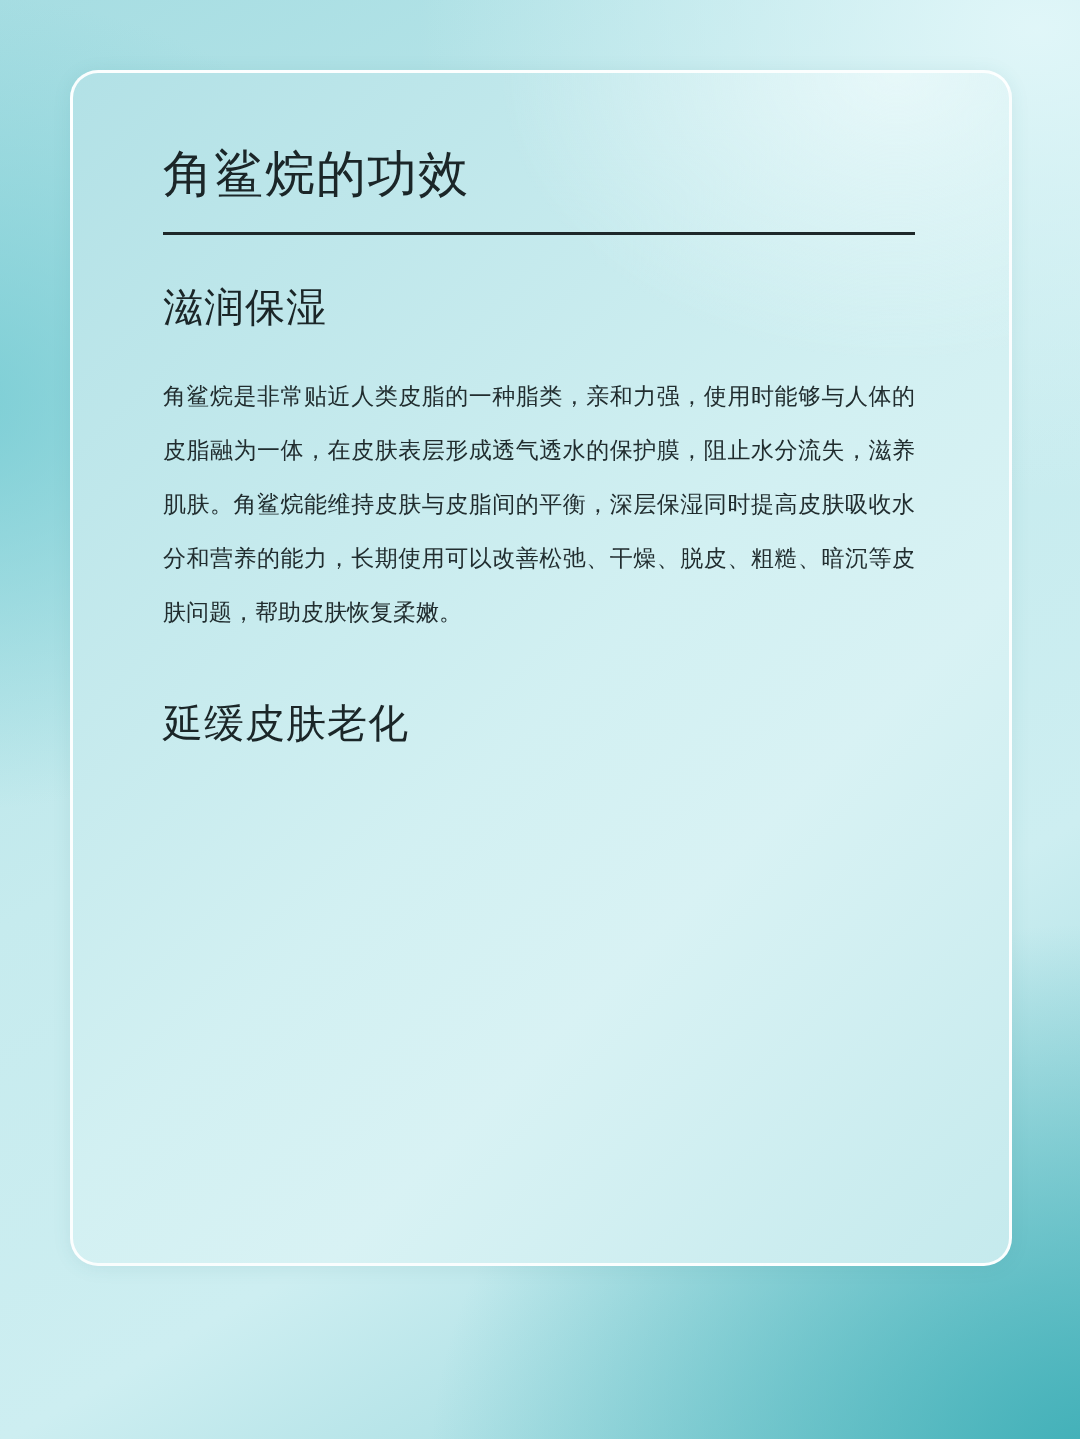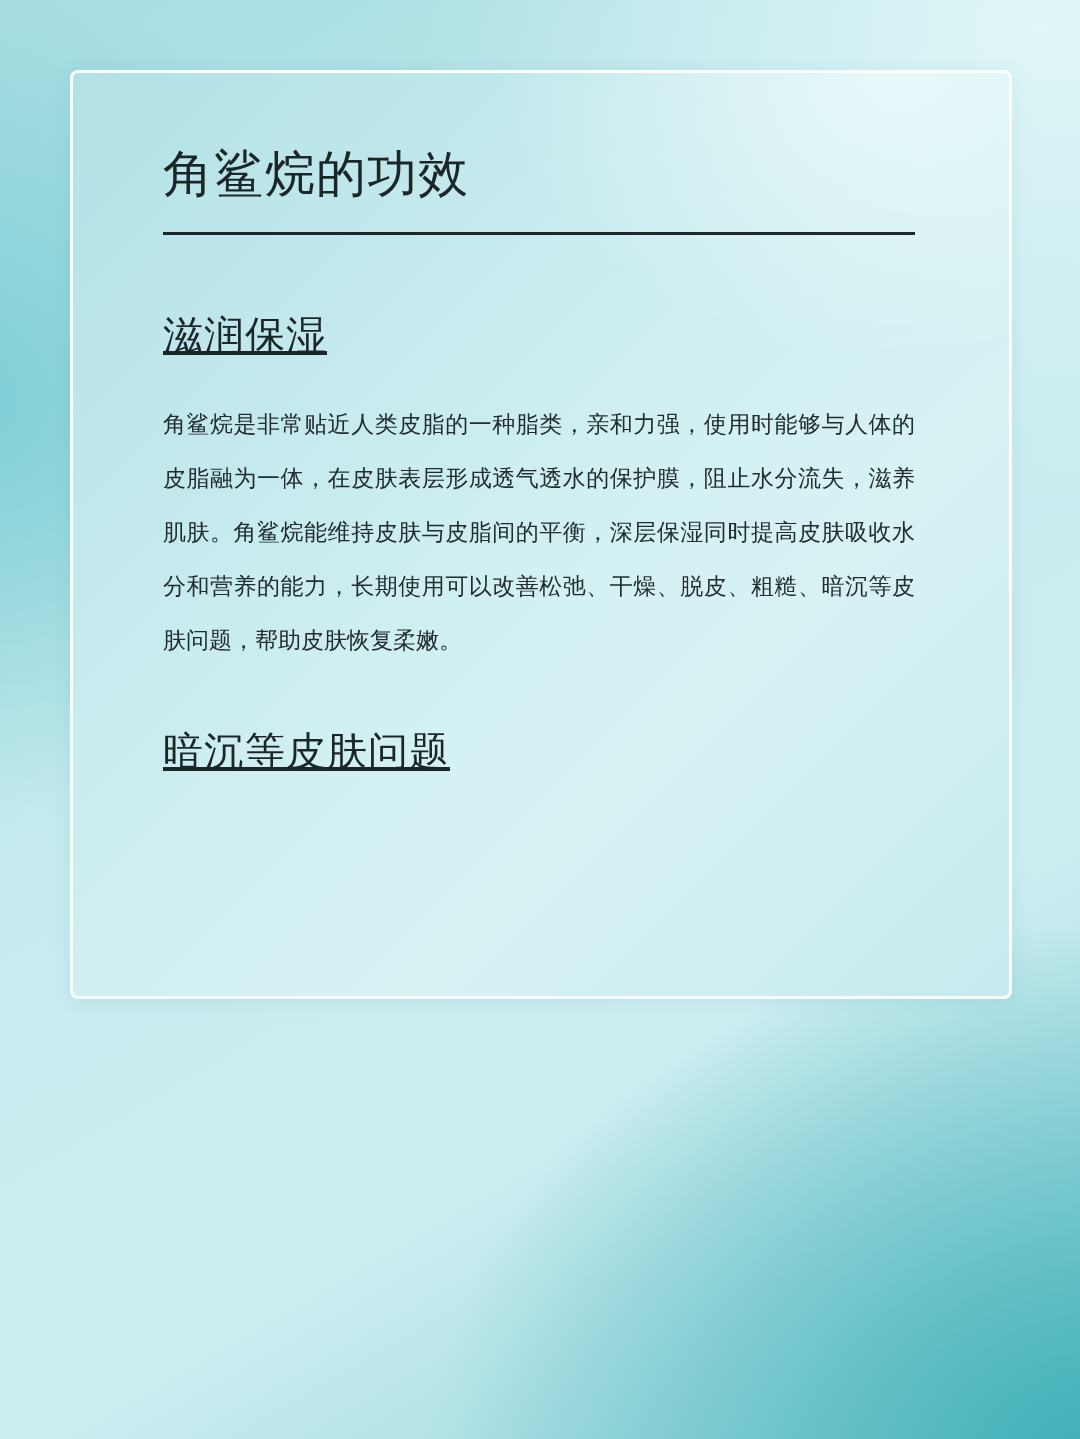--- a/index.html
+++ b/index.html
@@ -18,23 +18,23 @@
       radial-gradient(1000px 760px at 96% 2%,  rgba(226,247,249,0.95), rgba(226,247,249,0) 62%),
       radial-gradient(820px  680px at -4% 28%, rgba(106,199,207,0.75), rgba(106,199,207,0) 60%),
       radial-gradient(1050px 850px at 102% 102%, #3fafb7 0%, rgba(63,175,183,0) 64%),
       linear-gradient(150deg, #a6dde2 0%, #c6ebee 45%, #cdeef1 70%, #8fd3d9 100%);
   }
   .card {
     position: absolute;
     left: 70px;
     top: 70px;
     width: 942px;
-    height: 929px;
+    height: 1196px;
     box-sizing: border-box;
-    border-radius: 8px;
+    border-radius: 28px;
     border: 3px solid rgba(255,255,255,0.92);
     padding: 74px 94px 4px 90px;
     background:
       radial-gradient(720px 520px at 88% 0%, rgba(236,250,251,0.85), rgba(236,250,251,0) 55%),
       linear-gradient(135deg, #b2e1e6 0%, #d2f0f2 52%, #d8f2f4 68%, #c5eaed 100%);
     box-shadow: 0 2px 18px rgba(45,130,138,0.10);
   }
   .card-title {
     margin: 0;
     font-size: 50px;
@@ -42,27 +42,26 @@
     font-weight: 500;
     letter-spacing: 1px;
     color: #1b2628;
   }
   .title-rule {
     margin: 31px 0 0 0;
     border: none;
     border-top: 3px solid #1e282a;
   }
   .section-heading {
-    margin: 77px 0 0 0;
+    margin: 49px 0 0 0;
     font-size: 40px;
     line-height: 1.15;
     font-weight: 500;
     letter-spacing: 1px;
     color: #1b2628;
-    text-decoration: underline;
   }
   .section-body {
     margin: 39px 0 0 0;
     font-size: 23px;
     line-height: 54px;
     font-weight: 400;
     color: #212d2f;
     text-align: justify;
     text-justify: inter-ideograph;
     overflow-wrap: break-word;
@@ -77,17 +76,17 @@
   <div class="card">
 
     <h1 class="card-title">角鲨烷的功效</h1>
 
     <hr class="title-rule">
 
     <h2 class="section-heading">滋润保湿</h2>
 
     <p class="section-body">角鲨烷是非常贴近人类皮脂的一种脂类，亲和力强，使用时能够与人体的皮脂融为一体，在皮肤表层形成透气透水的保护膜，阻止水分流失，滋养肌肤。角鲨烷能维持皮肤与皮脂间的平衡，深层保湿同时提高皮肤吸收水分和营养的能力，长期使用可以改善松弛、干燥、脱皮、粗糙、暗沉等皮肤问题，帮助皮肤恢复柔嫩。</p>
 
-    <h2 class="section-heading second">暗沉等皮肤问题</h2>
+    <h2 class="section-heading second">延缓皮肤老化</h2>
 
 
   </div>
 </div>
 
 </body></html>

